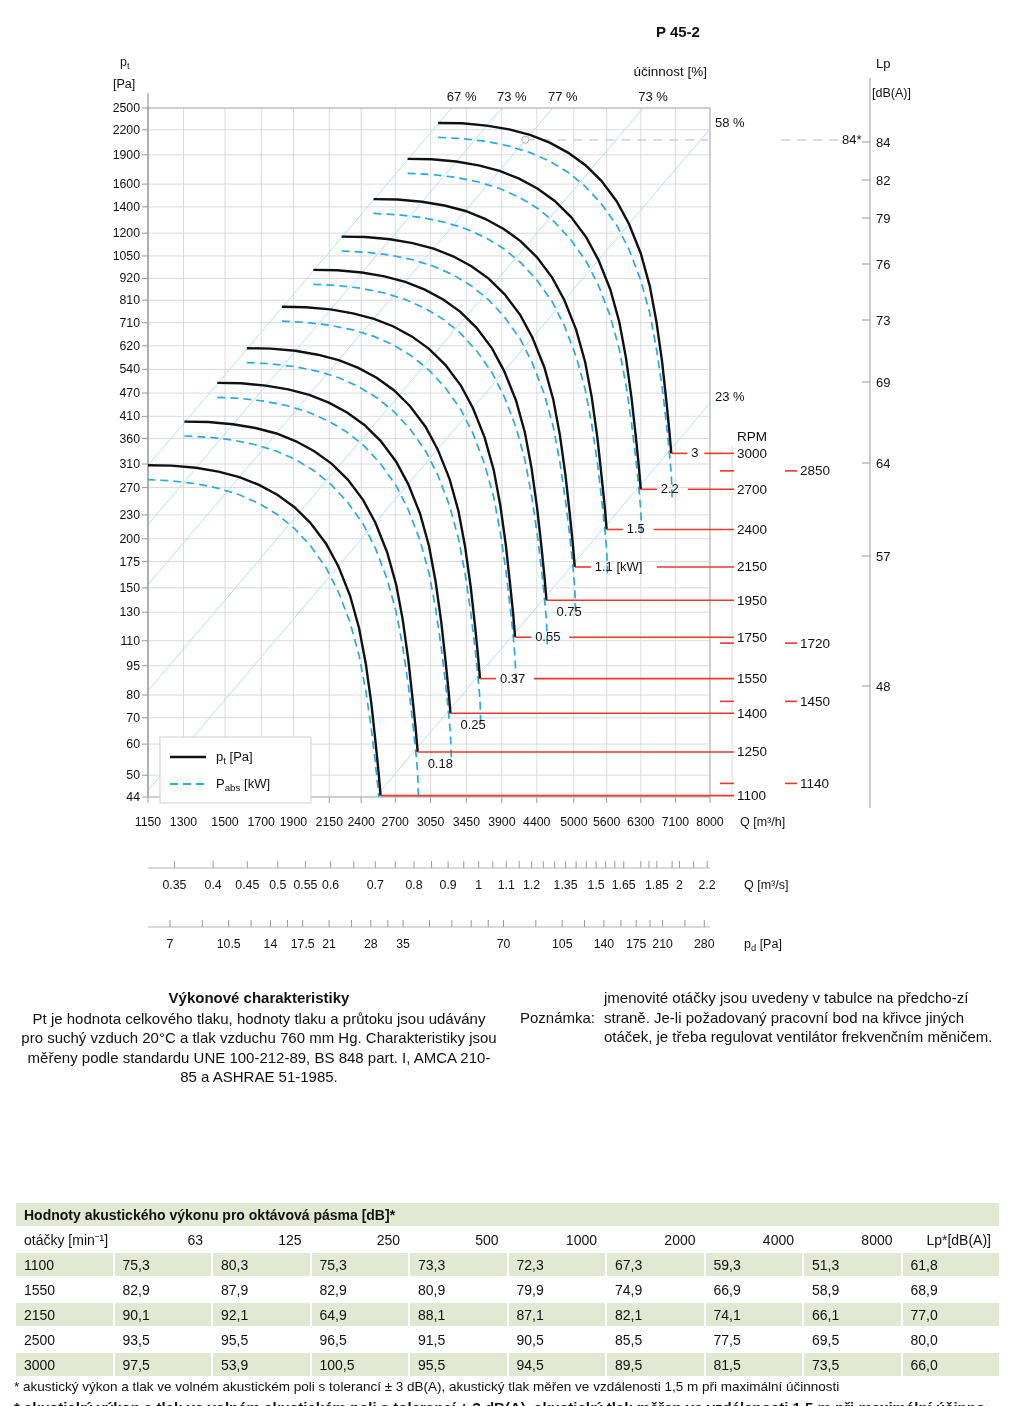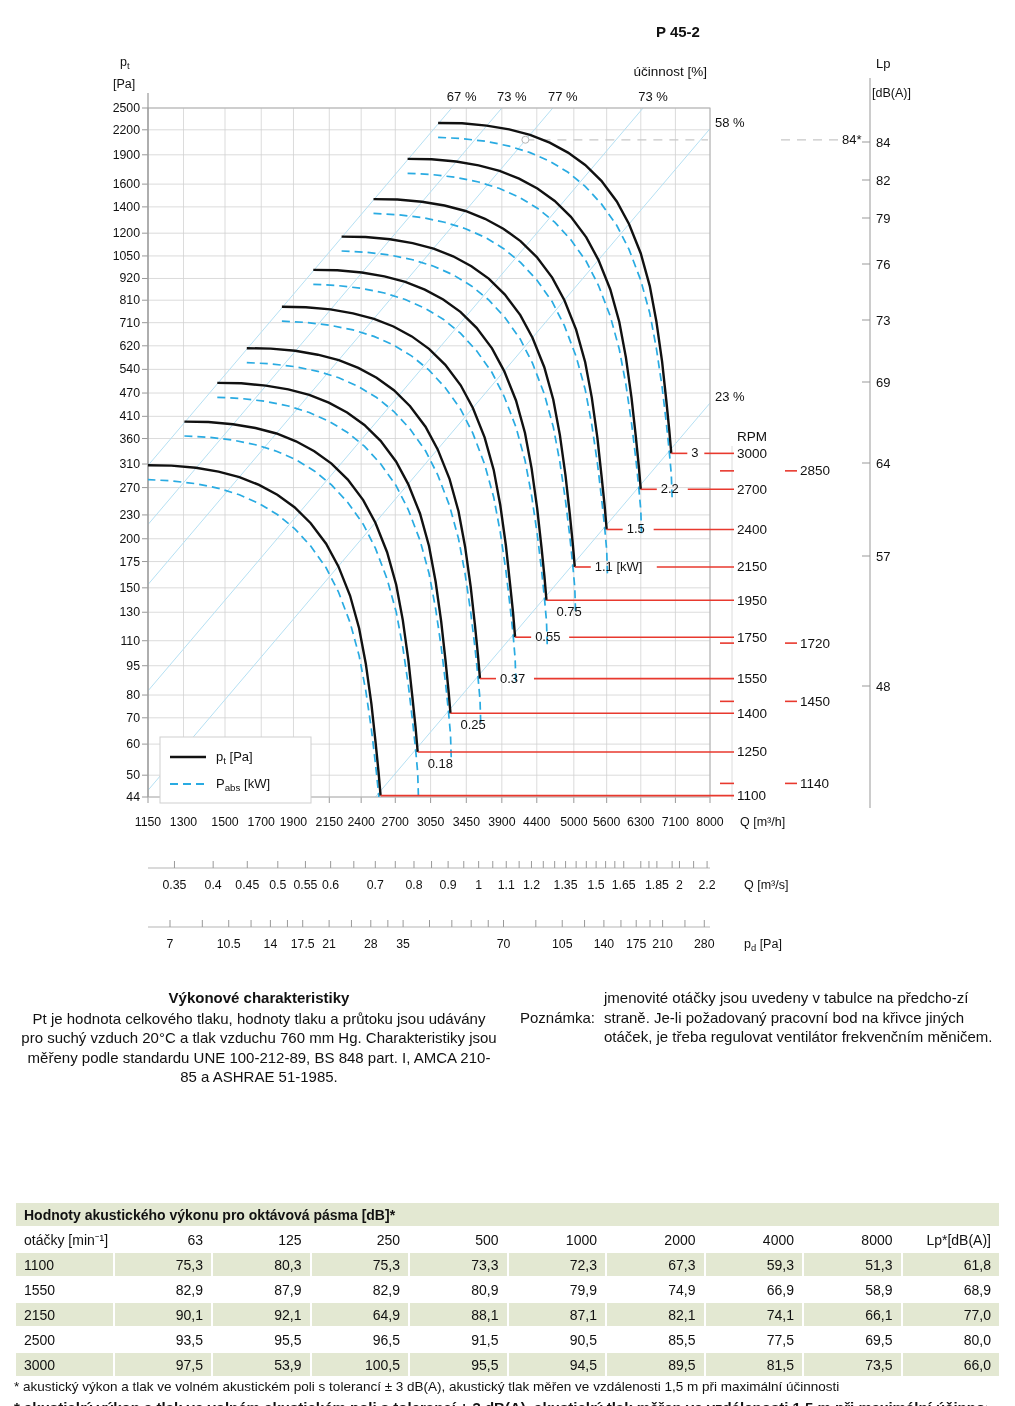--- a/index.html
+++ b/index.html
@@ -10,21 +10,21 @@
   .notes .col-right{position:absolute;left:520px;top:0;width:480px;display:flex;align-items:center;}
   .notes h3{margin:0 0 1px 0;font-size:15px;font-weight:bold;}
   .note-label{flex:0 0 84px;white-space:nowrap;}
   .note-body{flex:1;}
   .acoustic{position:absolute;top:1201px;left:14px;width:987px;}
   table{border-collapse:separate;border-spacing:2px;width:987px;table-layout:fixed;font-size:14px;}
   td,th{padding:2px 8px;height:19px;vertical-align:middle;white-space:nowrap;}
   th.title-cell{text-align:left;font-weight:bold;}
   th.col-h{font-weight:normal;text-align:right;background:#fff;margin-left:24px;}
   th.col-h:first-child{text-align:left;}
-  td{text-align:right;}
+  td{}
   td:first-child{text-align:left;}
   tr.green td{background:var(--green,#e3e8d2);}
   .footnote{position:absolute;top:1379px;left:14px;width:987px;font-size:13.5px;}
   .clipped-line{position:absolute;top:1399px;left:14px;width:973px;height:7px;overflow:hidden;font-weight:bold;font-size:15px;white-space:nowrap;}
 </style>
 </head>
 <body>
 
 <div class="page">
 

